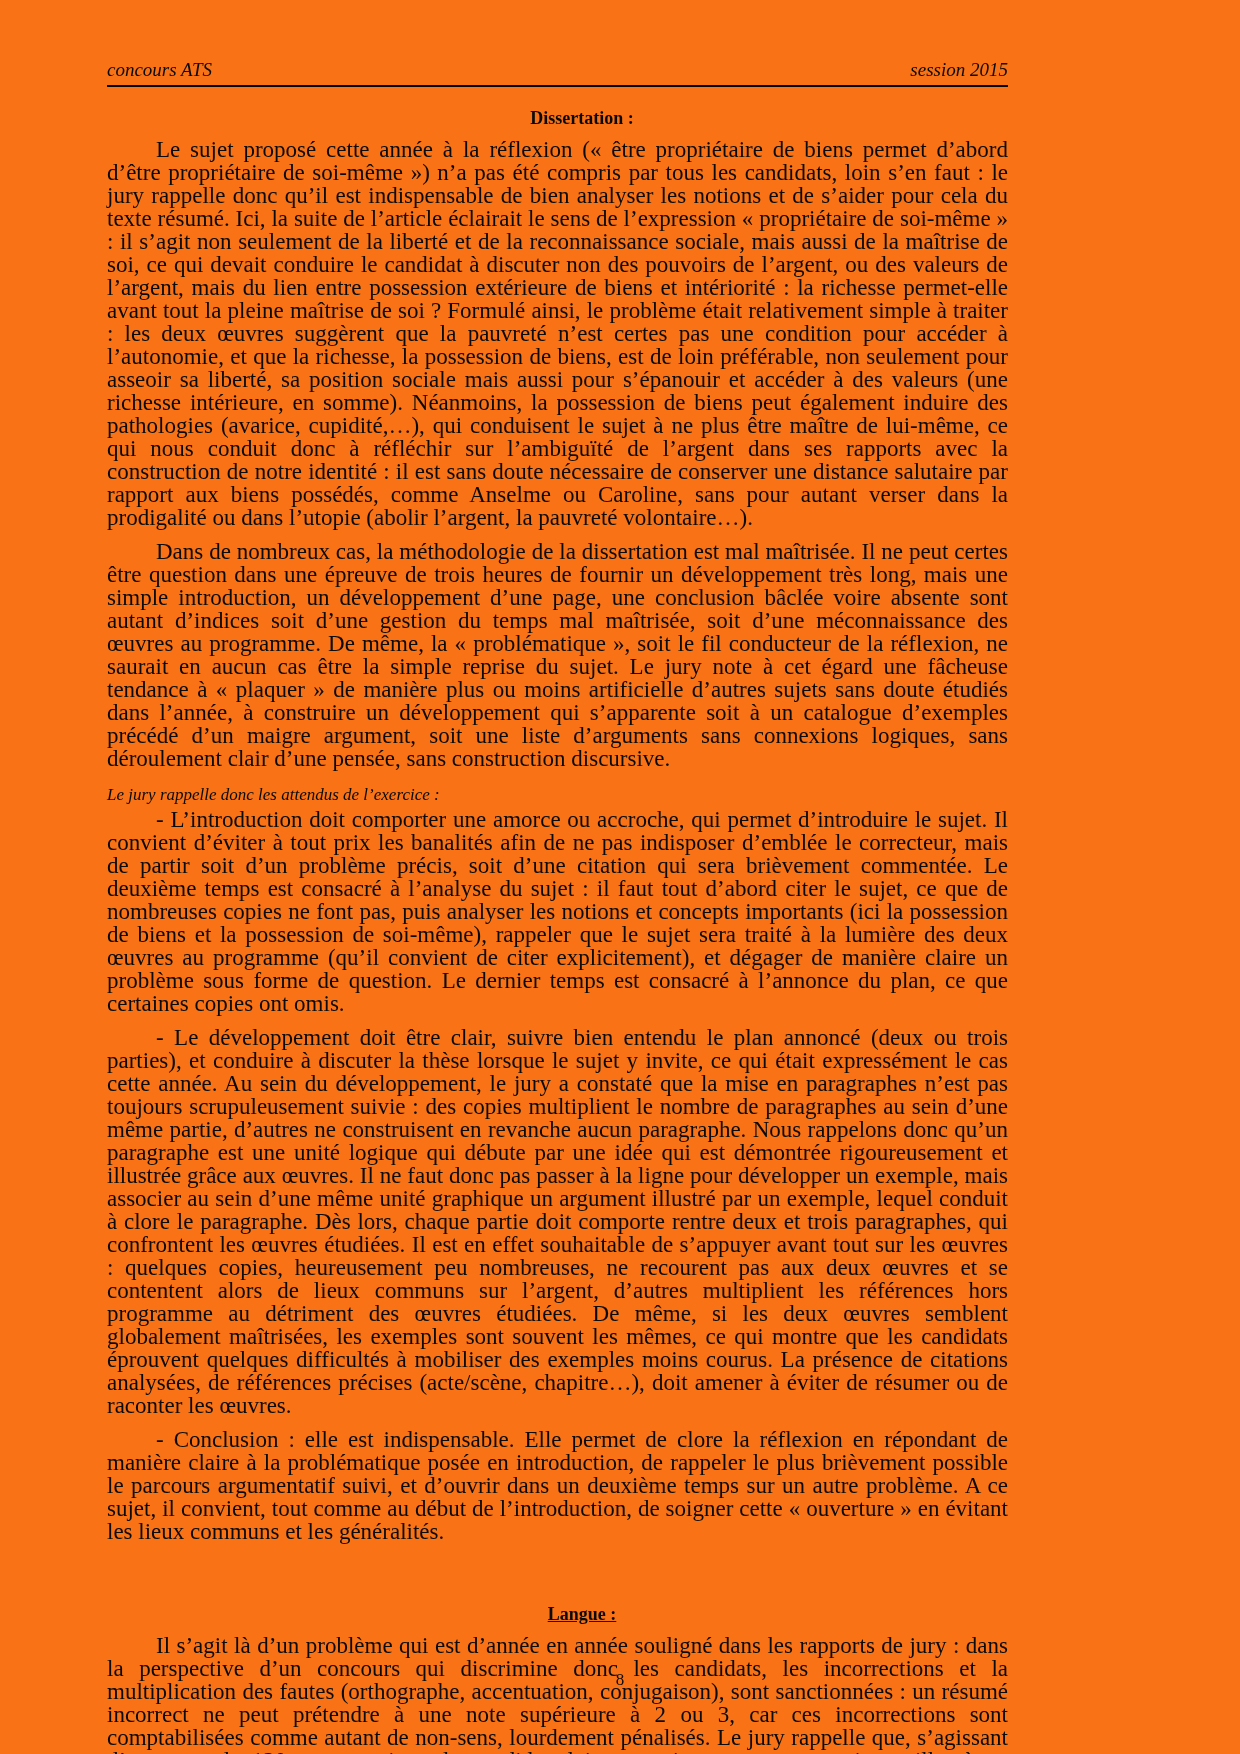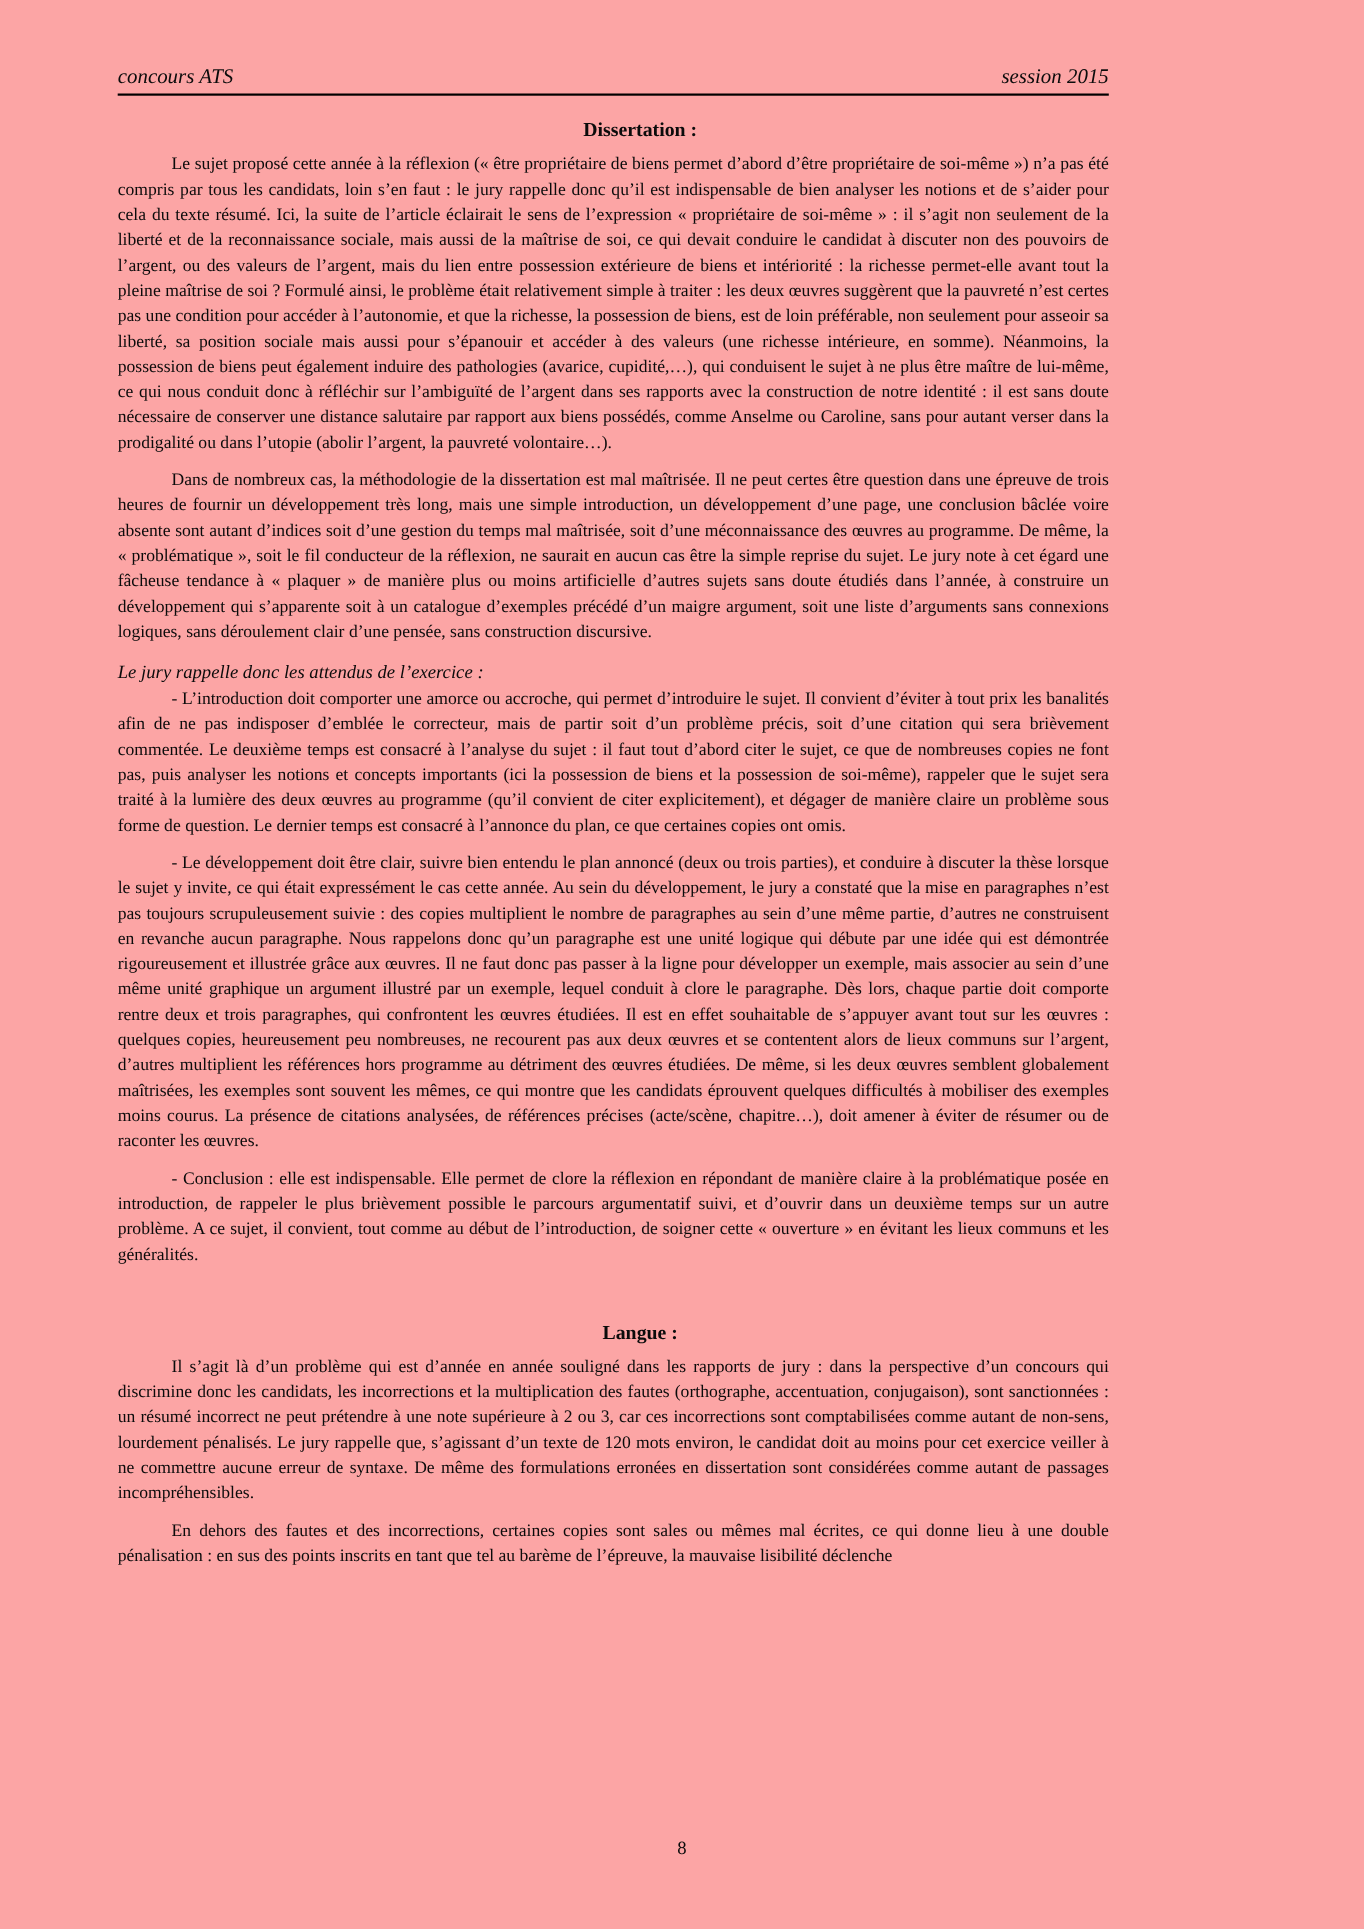--- a/index.html
+++ b/index.html
@@ -3,38 +3,38 @@
 <meta charset="utf-8">
 <style>
   * { box-sizing: border-box; }
   html, body { margin: 0; padding: 0; background: #ffffff; }
   body {
     width: 1240px; height: 1754px;
     font-family: "Liberation Serif", serif;
     color: #0b0b0b;
     -webkit-font-smoothing: antialiased;
   }
-  .page { position: relative; width: 1240px; height: 1754px; overflow: hidden; background: #fca5a5; }
+  .page { position: relative; width: 1240px; height: 1754px; overflow: hidden; background: #f97316; }
   .content { position: absolute; left: 107px; top: 58px; width: 901px; }
 
   .doc-header {
     display: flex; justify-content: space-between; align-items: baseline;
     font-style: italic; font-size: 19px; line-height: 24px;
   }
   .header-rule { height: 0; border-bottom: 2px solid #000; margin-top: 3px; }
 
   .section-heading {
     font-size: 18px; font-weight: bold; line-height: 23px;
     margin: 20px 0 8px 49px;
     text-align: center;
   }
-  .section-heading.langue { margin-top: 48px; }
+  .section-heading.langue { margin-top: 60px; text-decoration: underline; }
 
   .para {
-    font-size: 16px; line-height: 23px;
+    font-size: 23px; line-height: 23px;
     text-align: justify; text-justify: inter-word;
     text-indent: 49px;
     margin: 0 0 11px 0;
   }
   .lead-italic {
     font-style: italic;
     font-size: 17px; line-height: 23px;
     text-indent: 0; text-align: left;
     margin: 13px 0 2px 0;
   }

